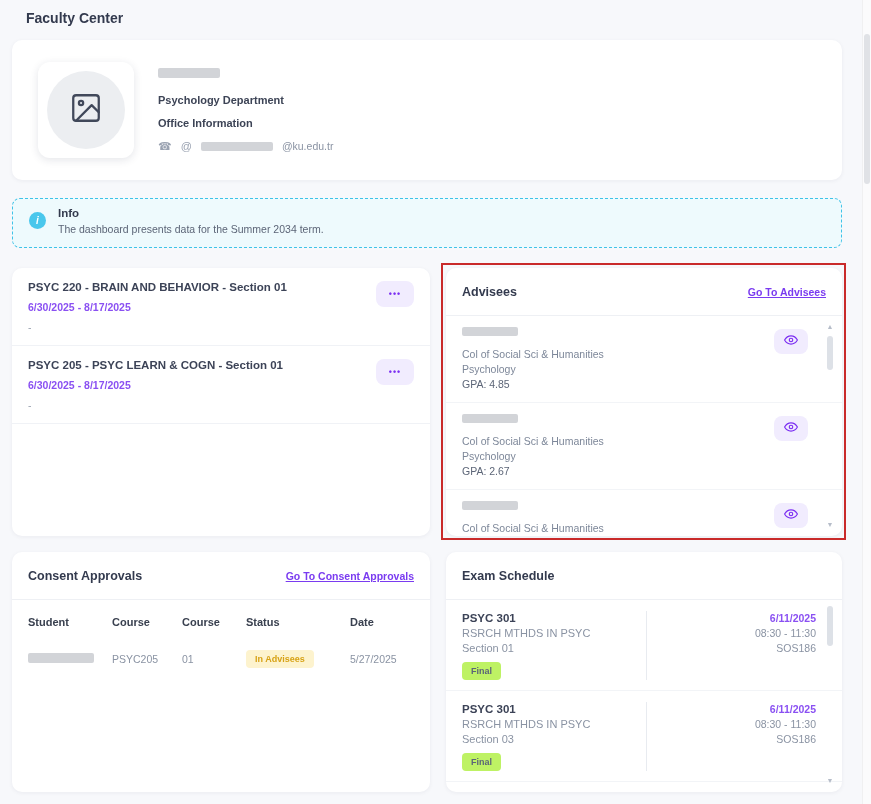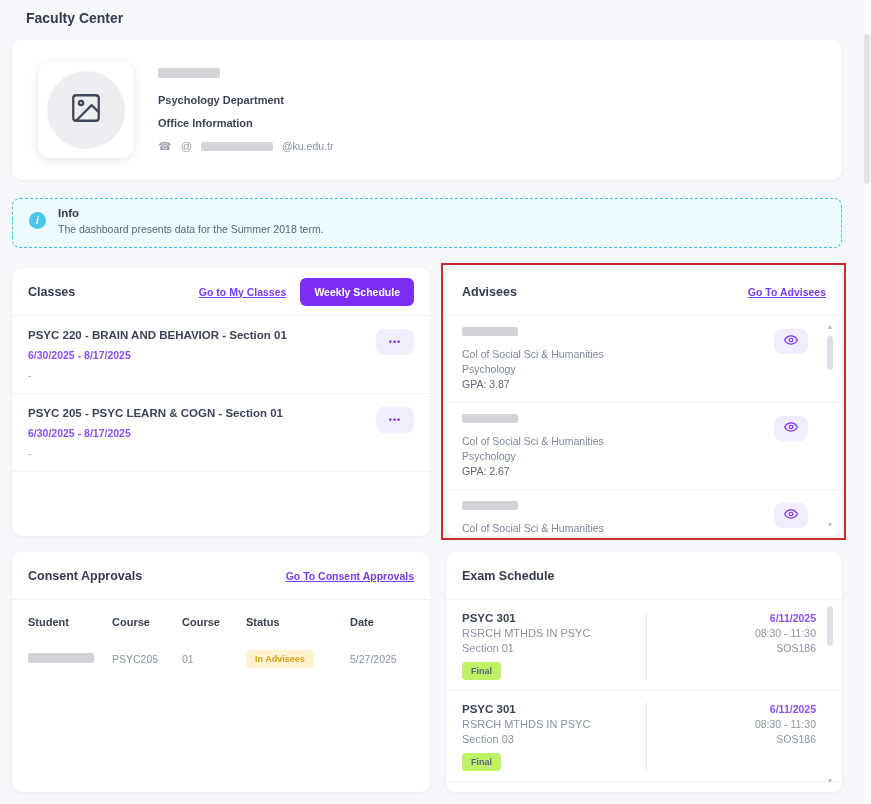--- a/index.html
+++ b/index.html
@@ -139,32 +139,27 @@
         <span class="redacted email-redacted"></span>
         <span>@ku.edu.tr</span>
       </div>
     </div>
   </section>
 
   <section class="info-banner">
     <div class="info-icon">i</div>
     <div>
       <div class="info-title">Info</div>
-      <div class="info-message">The dashboard presents data for the Summer 2018 term.</div>
+      <div class="info-message">The dashboard presents data for the Summer 2034 term.</div>
     </div>
   </section>
 
   <div class="grid-row top-row">
 
     <section class="card classes-card">
-      <div class="card-header">
-        <div class="card-title">Classes</div>
-        <a class="link">Go to My Classes</a>
-        <button class="btn-primary">Weekly Schedule</button>
-      </div>
       <div class="class-item">
         <div class="class-title">PSYC 220 - BRAIN AND BEHAVIOR - Section 01</div>
         <div class="class-dates">6/30/2025 - 8/17/2025</div>
         <div class="class-sub">-</div>
         <button class="ellipsis-btn">
           <span>•••</span>
         </button>
       </div>
       <div class="class-item">
         <div class="class-title">PSYC 205 - PSYC LEARN &amp; COGN - Section 01</div>
@@ -181,21 +176,21 @@
       <section class="card advisees-card">
         <div class="card-header">
           <div class="card-title">Advisees</div>
           <a class="link">Go To Advisees</a>
         </div>
 
         <div class="advisee-row">
           <span class="redacted advisee-name"></span>
           <div class="advisee-line">Col of Social Sci &amp; Humanities</div>
           <div class="advisee-line">Psychology</div>
-          <div class="advisee-gpa">GPA: 3.87</div>
+          <div class="advisee-gpa">GPA: 4.85</div>
           <button class="eye-btn">
             <span>
               <svg width="14" height="14" viewBox="0 0 24 24" fill="none" stroke="#7c2ff2" stroke-width="2" stroke-linecap="round" stroke-linejoin="round">
                 <path d="M1 12s4-7 11-7 11 7 11 7-4 7-11 7S1 12 1 12z"></path>
                   <circle cx="12" cy="12" r="3"></circle>
               </svg>
             </span>
           </button>
         </div>
 

